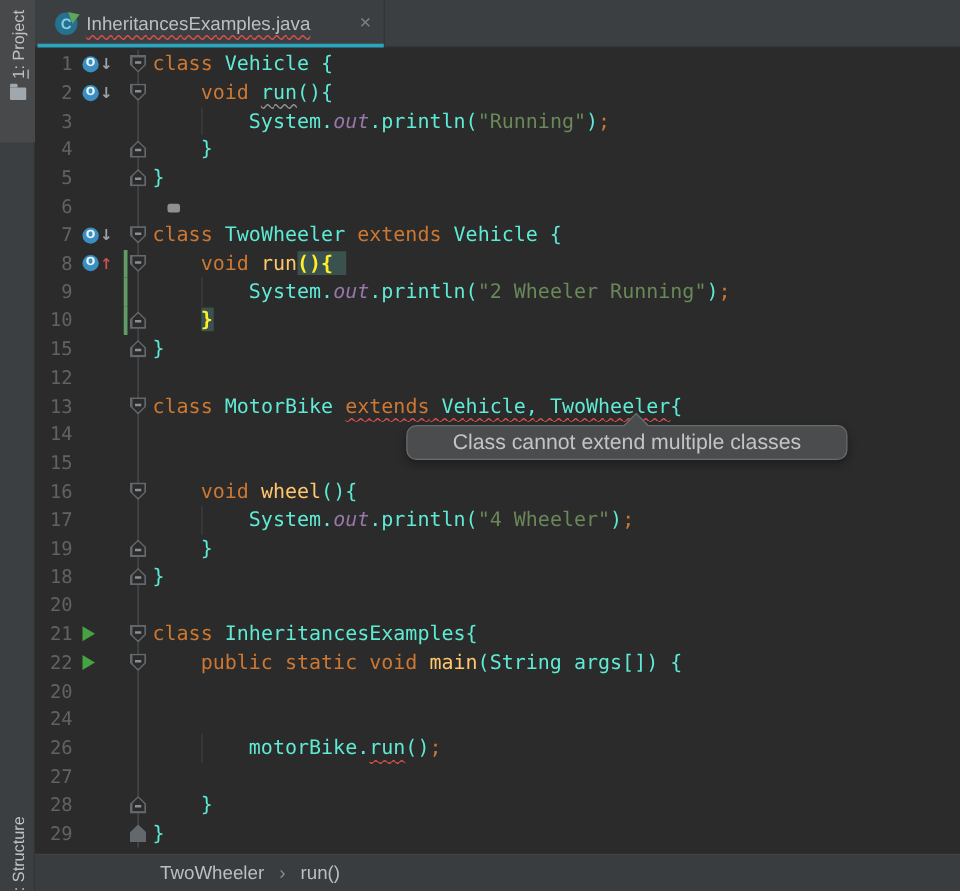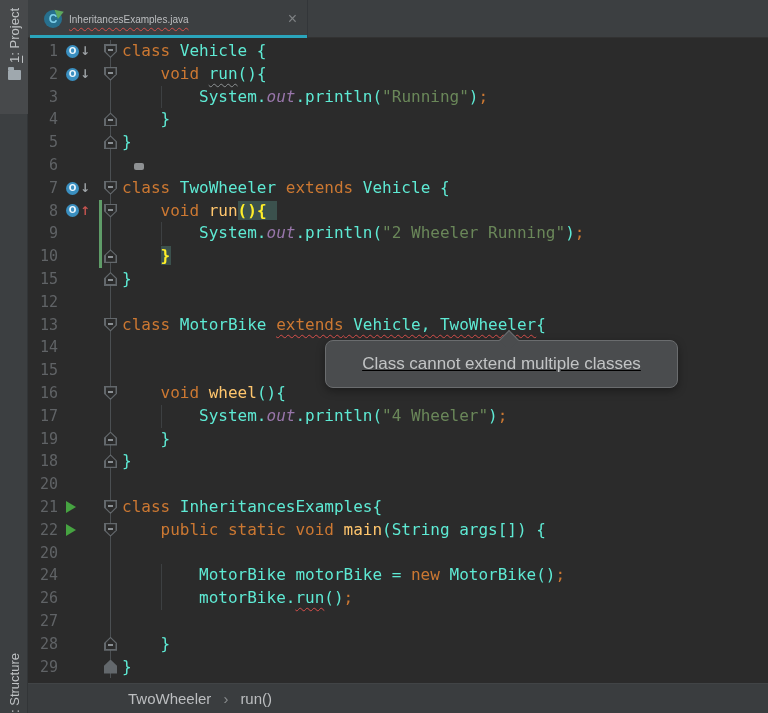--- a/index.html
+++ b/index.html
@@ -19,21 +19,21 @@
   
   .main { position:absolute; left:28px; top:0; width:740px; height:713px; }
 
   
   .tabbar { position:relative; height:38px; background:#3C3F41; border-bottom:1px solid #323232; }
   .tab { position:absolute; left:2px; top:0; width:278px; height:38px; display:flex; align-items:center; padding:0 10px 0 14px; cursor:pointer; border-right:1px solid #333639; }
   .tab::after { content:''; position:absolute; left:0; right:0; bottom:-1px; height:4px; background:#2AA5BC; }
   .classicon { position:relative; width:18px; height:18px; margin-right:7px; flex:none; }
   .classicon .circ { position:absolute; inset:0; border-radius:50%; background:#27708E; color:#7ECFEA; font:bold 12px "Liberation Sans",sans-serif; display:flex; align-items:center; justify-content:center; }
   .classicon .tri { position:absolute; right:-2px; top:-2px; width:0; height:0; border-left:8px solid #5DA75D; border-top:5px solid transparent; border-bottom:5px solid transparent; transform:rotate(-20deg); }
-  .tabtitle { font-size:10px; color:#BCBEC0; white-space:nowrap;
+  .tabtitle { font-size:15px; color:#BCBEC0; white-space:nowrap;
     text-decoration-line:underline; text-decoration-style:wavy; text-decoration-color:#D8504B;
     text-decoration-thickness:1px; text-underline-offset:4px; text-decoration-skip-ink:none; }
   .tabclose { margin-left:auto; color:#7F8284; font-size:16px; line-height:16px; cursor:pointer; }
 
   
   .editor { position:absolute; top:38px; left:0; width:740px; height:645px; background:#2B2B2B; overflow:hidden; }
   #lines { position:absolute; top:2px; left:0; right:0; }
   .row { position:relative; height:22.8px; line-height:22.8px; }
   .ln { position:absolute; left:0; top:0; width:30px; text-align:right; color:#606366; font:15px/22.8px "DejaVu Sans Mono",monospace; cursor:pointer; }
   .gic { position:absolute; left:38px; top:0; height:100%; display:flex; align-items:center; cursor:pointer; }
@@ -63,21 +63,21 @@
   .c-err, .c-warn { text-decoration-line:underline; text-decoration-style:wavy; text-decoration-thickness:1px; text-underline-offset:4px; text-decoration-skip-ink:none; }
   .c-err { text-decoration-color:#D8504B; }
   .c-warn { text-decoration-color:#8E9294; }
 
   
   .bulb { position:absolute; left:102px; top:127px; width:26px; height:31px; z-index:10; }
   .bulb .glass { width:22px; height:22px; border-radius:50%; margin:0 auto; background:radial-gradient(circle at 38% 32%, #FFE9A8 0%, #F7B731 55%, #E8960C 100%); box-shadow:0 0 4px rgba(247,183,49,.5); }
   .bulb .base { width:10px; height:7px; background:#8E9193; border-radius:2px; margin:-2px 0 0 4px; }
 
   
-  .tooltip { position:absolute; left:297px; top:302px; width:353px; height:48px; background:#4A4C4E; border:1px solid #6A6C6E; border-radius:8px; z-index:20; display:flex; align-items:center; justify-content:center; box-shadow:0 3px 8px rgba(0,0,0,.35);text-decoration:underline; }
+  .tooltip { position:absolute; left:297px; top:302px; width:353px; height:28px; background:#4A4C4E; border:1px solid #6A6C6E; border-radius:8px; z-index:20; display:flex; align-items:center; justify-content:center; box-shadow:0 3px 8px rgba(0,0,0,.35); }
   .tooltip .txt { font-size:17px; color:#C2C4C5; white-space:nowrap; }
   .tiparrow { position:absolute; top:-8px; left:176px; width:14px; height:14px; background:#4A4C4E; border-left:1px solid #6A6C6E; border-top:1px solid #6A6C6E; transform:rotate(45deg); }
 
   
   .breadcrumbs { position:absolute; top:683px; left:0; width:740px; height:30px; background:#3A3D3F; border-top:1px solid rgba(255,255,255,.04); display:flex; align-items:center; padding-left:100px; }
   .crumb { font-size:15px; color:#BCBEC0; cursor:pointer; }
   .crumbsep { font-size:15px; color:#8A8D8F; margin:0 12px; }
 </style>
 </head>
 <body>
@@ -363,21 +363,20 @@
             <span class="foldc">
               <span class="fline"></span>
             </span>
             <span class="code"><span class="iguide"></span></span>
           </div>
           <div class="row">
             <span class="ln">24</span>
             <span class="foldc">
               <span class="fline"></span>
             </span>
-            <span class="code"><span class="iguide"></span><span class="c-t">        MotorBike motorBike = </span><span class="c-k">new</span><span class="c-t"> MotorBike()</span><span class="c-o">;</span></span>
           </div>
           <div class="row">
             <span class="ln">26</span>
             <span class="foldc">
               <span class="fline"></span>
             </span>
             <span class="code"><span class="iguide"></span><span class="c-t">        motorBike.</span><span class="c-t c-err">run</span><span class="c-t">()</span><span class="c-o">;</span></span>
           </div>
           <div class="row">
             <span class="ln">27</span>

